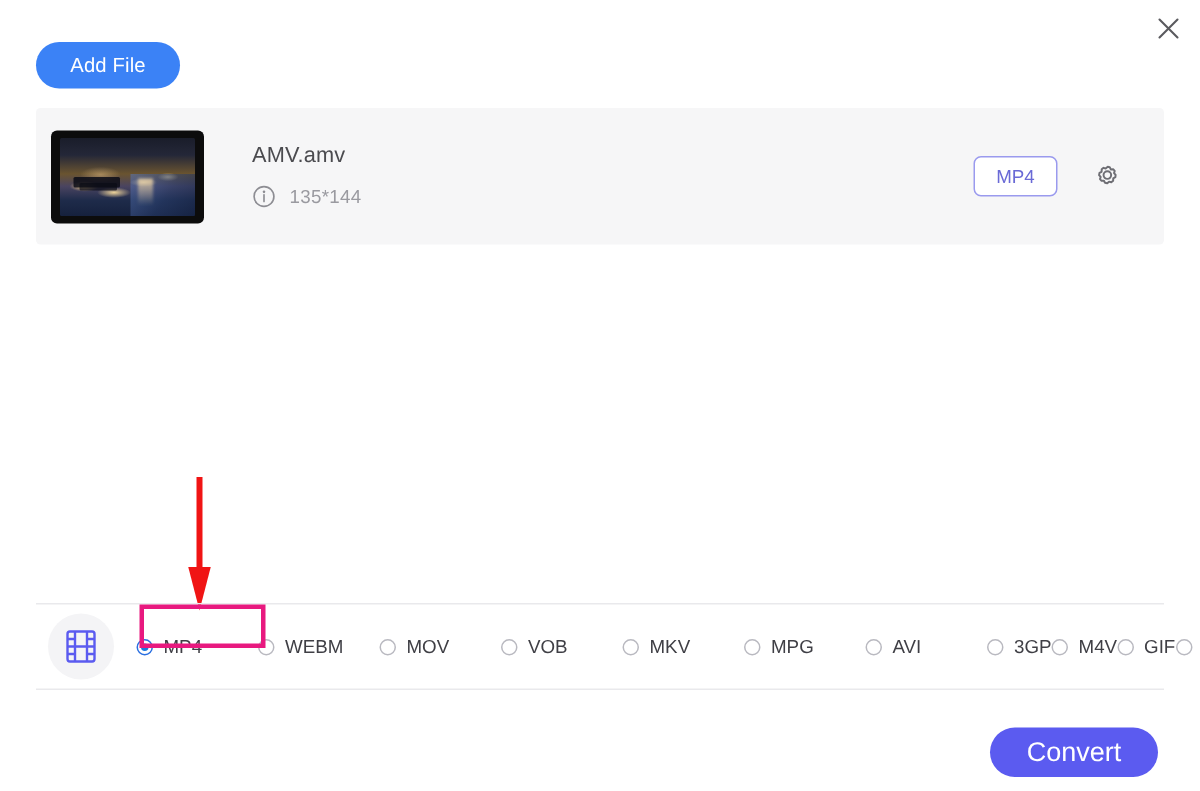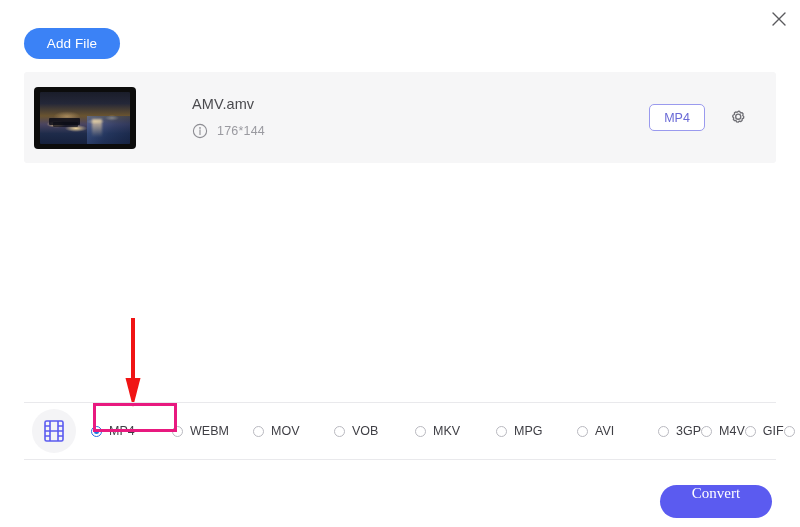--- a/index.html
+++ b/index.html
@@ -84,21 +84,21 @@
     background: rgba(10,12,22,.85);
     border-radius: 1px;
   }
   .thumb-dark-bar2 {
     position: absolute; left: 14%; top: 59%;
     width: 28%; height: 5px;
     background: rgba(10,12,22,.7);
     border-radius: 1px;
   }
 
-  .file-meta { margin-left: 56px; flex: 1 1 auto; }
+  .file-meta { margin-left: 32px; flex: 1 1 auto; }
   .file-name {
     font-size: 14.5px; color: #4b4b4f; letter-spacing: .1px;
   }
   .file-sub {
     margin-top: 11px;
     display: flex; align-items: center; gap: 9px;
   }
   .file-size { font-size: 12.5px; color: #9a9aa0; letter-spacing: .2px; }
 
   .fmt-pill {
@@ -194,23 +194,23 @@
     cursor: pointer;
   }
   .install-icon { margin-left: 24px; width: 18px; height: 18px; display:flex; align-items:center; justify-content:center; }
   .install-label { margin-left: 18px; letter-spacing: .1px; }
 
   .convert-btn {
     position: absolute; left: 660px; top: 485px;
     width: 112px; height: 33px;
     background: #5b5bf0;
     border: none; border-radius: 17px;
-    color: #ffffff; font-size: 15px;
-    font-family: Liberation Serif, serif;
-    display: flex; justify-content: center;
+    color: #ffffff; font-size: 18px;
+    font-family: Liberation Sans, sans-serif;
+    display: flex; align-items: center; justify-content: center;
     cursor: pointer;
   }
 </style>
 </head>
 <body>
 
 <div id="app">
 
   <div class="close-btn">
     <svg width="20" height="20" viewBox="0 0 20 20">
@@ -234,21 +234,21 @@
     </div>
 
     <div class="file-meta">
       <div class="file-name">AMV.amv</div>
       <div class="file-sub">
         <svg width="16" height="16" viewBox="0 0 16 16">
           <circle cx="8" cy="8" r="6.6" fill="none" stroke="#8d8d93" stroke-width="1.1"></circle>
           <circle cx="8" cy="4.9" r=".85" fill="#8d8d93"></circle>
           <path d="M8 6.9 L8 11.4" stroke="#8d8d93" stroke-width="1.1" stroke-linecap="round"></path>
         </svg>
-        <span class="file-size">176*144</span>
+        <span class="file-size">135*144</span>
       </div>
     </div>
 
     <div class="fmt-pill">
       <span>MP4</span>
     </div>
 
     <div class="gear-btn">
       <svg width="21" height="21" viewBox="0 0 24 24">
         <g fill="none" stroke="#6e6e74" stroke-width="1.5" stroke-linejoin="round">

